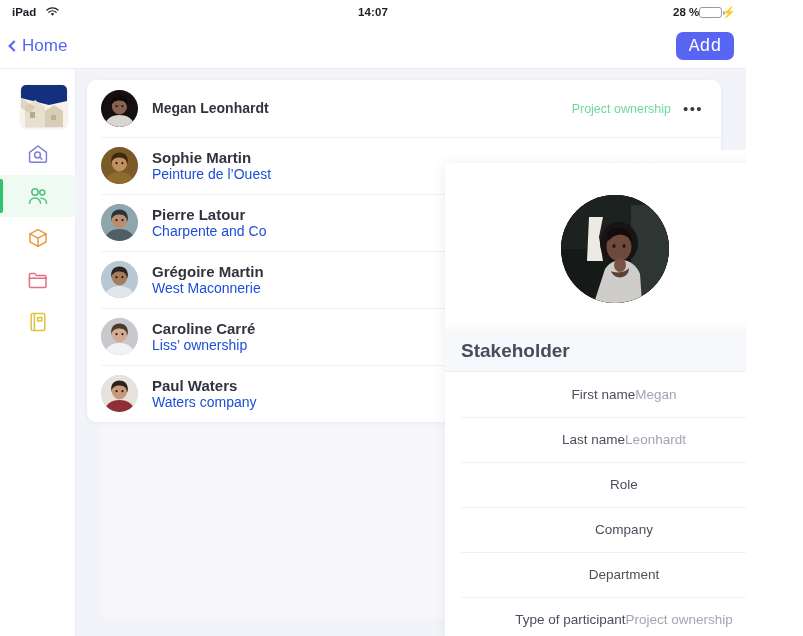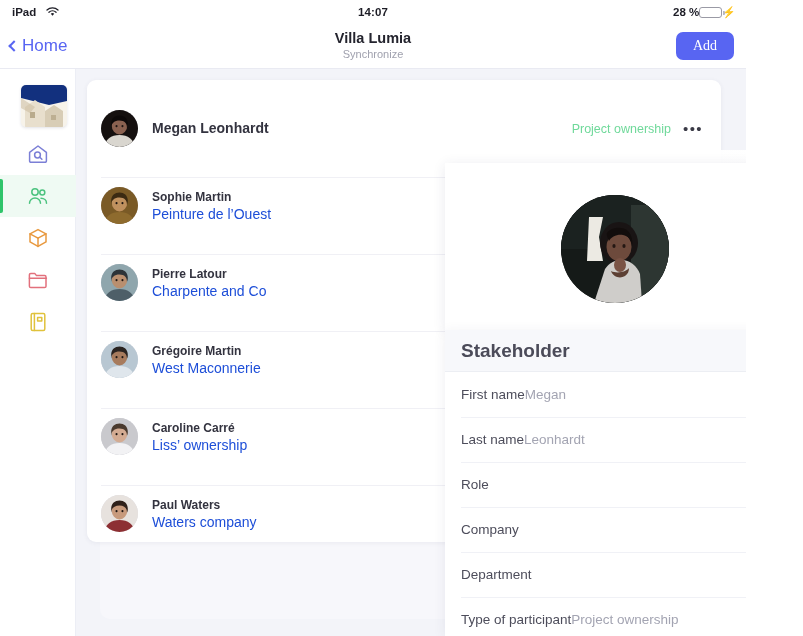--- a/index.html
+++ b/index.html
@@ -68,21 +68,21 @@
   }
   .nav-title-wrap {
     position: absolute; left: 0; right: 0; top: 5px; text-align: center;
   }
   .nav-title { font-size: 14.5px; font-weight: 700; color: #24242e; line-height: 18px;}
   .nav-sub { font-size: 11px; color: #a0a1ae; line-height: 15px; }
   .add-btn {
     position: absolute; right: 12px; top: 50%; transform: translateY(-50%);
     background: #5865f2; color: #fff; border: none;
     border-radius: 7px; width: 58px; height: 28px;
-    font-size: 14px; font-family: Liberation Serif, serif; cursor: pointer;
+    font-size: 18px; font-family: Liberation Mono, monospace; cursor: pointer;
   }
 
   
   .sidebar {
     position: absolute; left: 0; top: 69px;
     width: 76px; height: 567px;
     background: #ffffff;
     border-right: 1px solid #eceef5;
   }
   .side-thumb {
@@ -122,35 +122,34 @@
     width: 634px; background: #ffffff;
     border-radius: 9px;
     box-shadow: 0 1px 5px rgba(50,50,93,.07);
     overflow: hidden;
   }
   .row {
     position: relative; height: 57px;
     display: flex; align-items: center;
     padding: 0 18px 0 14px;
     cursor: pointer;
-    margin-top: 20px;
   }
   .row + .row:before {
     content: ""; position: absolute; left: 14px; right: 0; top: 0;
     height: 1px; background: #f0f0f5;
   }
   .avatar {
     width: 37px; height: 37px; border-radius: 50%;
     overflow: hidden; flex: none; margin-right: 14px;
     background: #d9d9e2;
   }
   .avatar svg { display: block; width: 100%; height: 100%; }
   .row-names { flex: 1 1 auto; min-width: 0; }
   .row-name {
-    font-size: 12px; font-weight: 700; color: #33333f; line-height: 17px;
+    font-size: 15px; font-weight: 700; color: #33333f; line-height: 17px;
     white-space: nowrap;
   }
   .row-name.single { font-size: 14px; }
   .row-sub {
     font-size: 14px; color: #1d4ed8; line-height: 17px; white-space: nowrap;
   }
   .row-role {
     font-size: 12.5px; white-space: nowrap;
     margin-right: 6px;
   }
@@ -188,21 +187,21 @@
     box-shadow: 0 2px 12px rgba(45,45,90,.08);
   }
   .form-head {
     height: 42px; background: #f7f8fb;
     display: flex; align-items: flex-end; padding: 0 0 9px 16px;
     font-size: 19px; font-weight: 700; color: #4b4b59;
     border-bottom: 1px solid #eceef3;
   }
   .frow {
     position: relative; height: 45px;
-    display: flex; align-items: center; justify-content: flex-start;
+    display: flex; align-items: center; justify-content: center;
     padding: 0 16px 0 16px;
     cursor: pointer;
   }
   .frow + .frow:before {
     content: ""; position: absolute; left: 16px; right: 16px; top: 0;
     height: 1px; background: #f0f1f6;
   }
   .flabel { font-size: 13.5px; color: #4d4d5b; }
   .fvalue { font-size: 13.5px; color: #a3a4b2; }
 
@@ -238,24 +237,20 @@
           <span class="batt"><span class="batt-fill" id="batt-fill" style="width: 28%;"></span></span>
         </span>
         <span class="bolt">⚡</span>
       </div>
     </div>
 
     <div class="navbar">
       <div class="nav-back">
         <span class="chev"></span>
         <span>Home</span>
-      </div>
-      <div class="nav-title-wrap">
-        <div class="nav-title">Villa Lumia</div>
-        <div class="nav-sub">Synchronize</div>
       </div>
       <button class="add-btn">Add</button>
     </div>
 
     <div class="sidebar">
       <div class="side-thumb">
         <svg viewBox="0 0 46 42" width="46" height="42" preserveAspectRatio="none">
           <rect x="0" y="0" width="46" height="42" fill="#f7f3ea"></rect>
           <path d="M0 0h46v16l-18 4L0 13z" fill="#12307e"></path>
           <path d="M4 42V22l10-7 10 7v20z" fill="#e8dfcd"></path>

